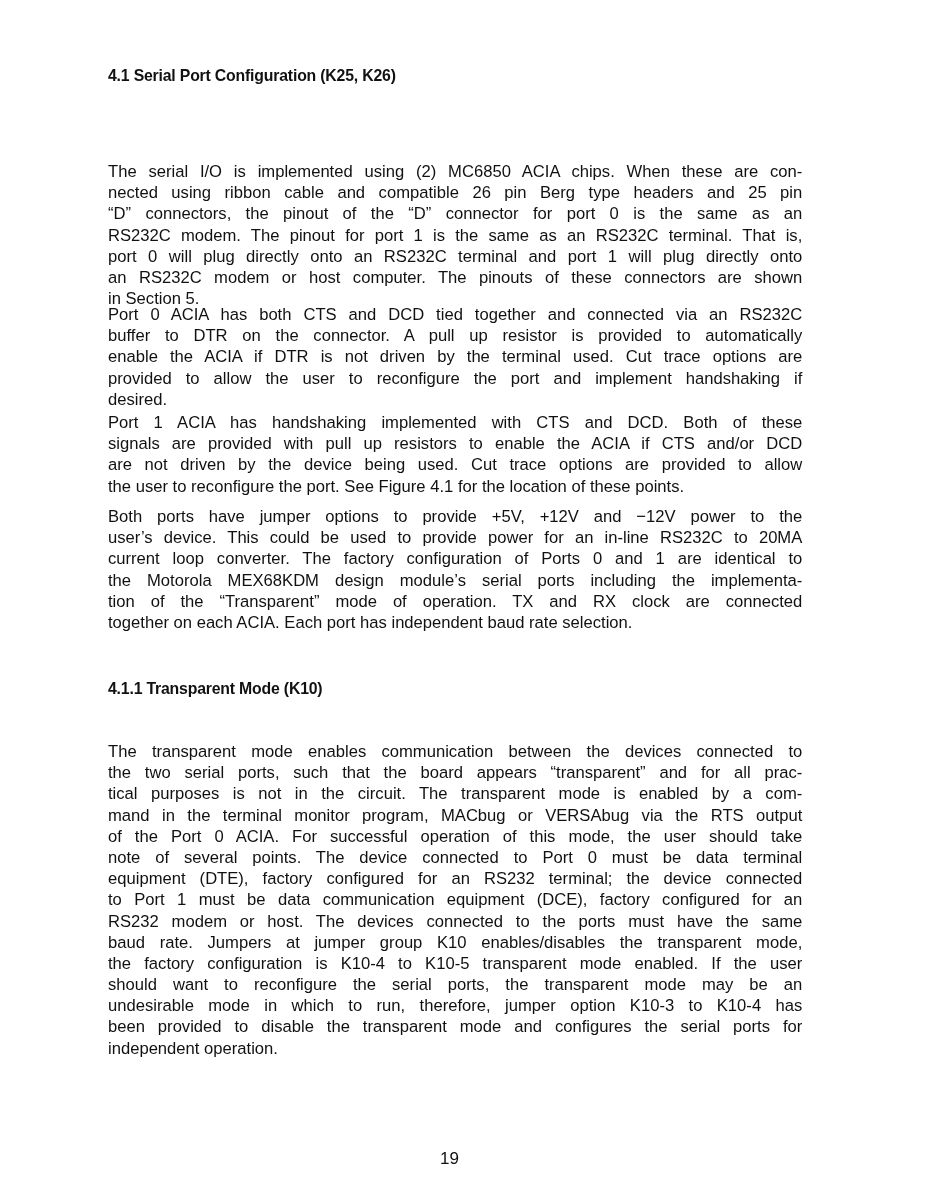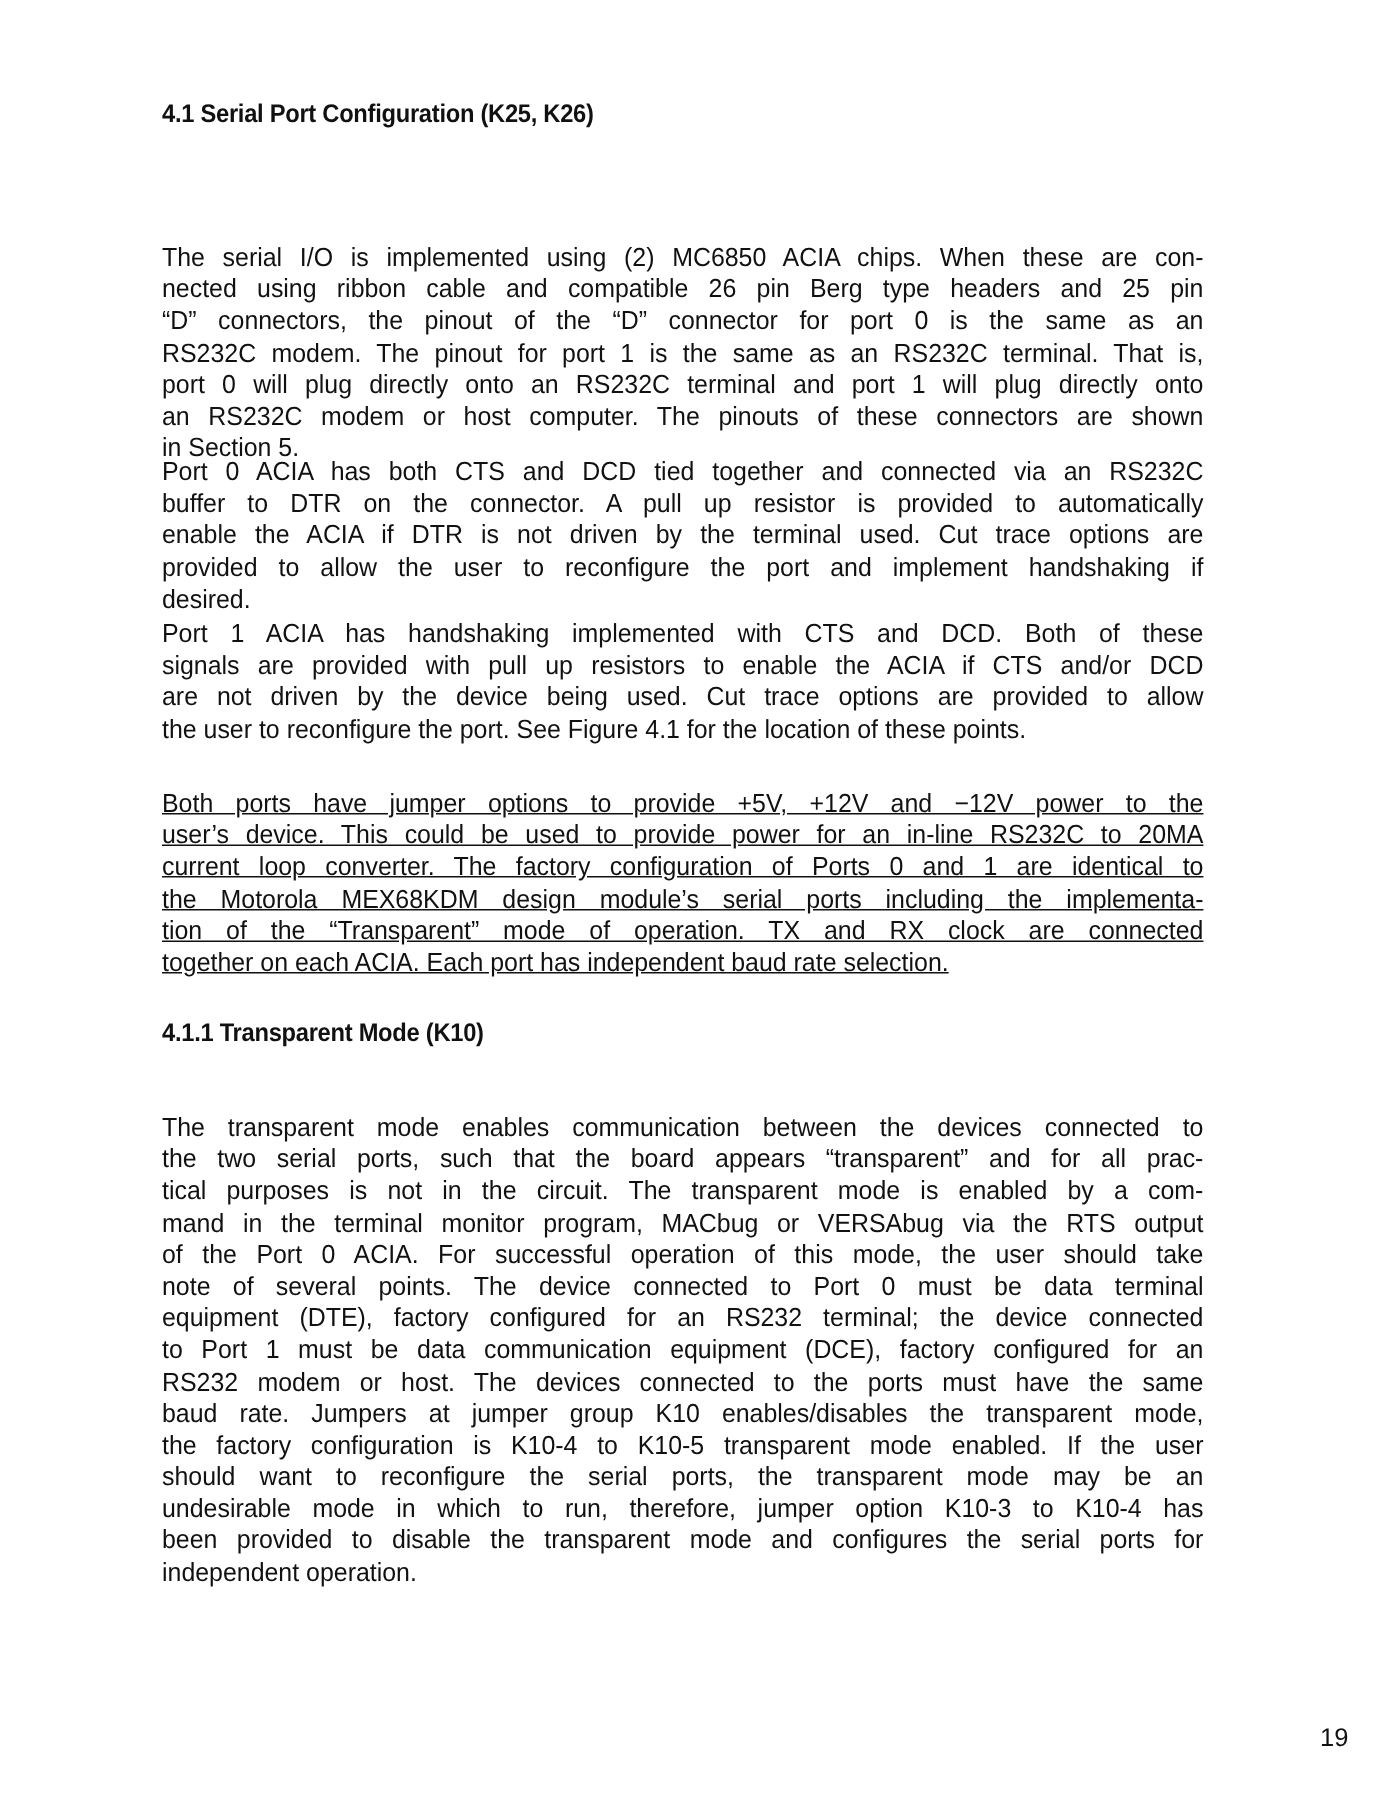--- a/index.html
+++ b/index.html
@@ -21,21 +21,21 @@
   .line {
     display: block; height: 21.2px; line-height: 21.2px;
     font-size: 17.4px; white-space: nowrap;
     text-align: justify; text-align-last: justify;
     transform: scaleX(0.955); transform-origin: left top;
     width: 727px;
   }
   .line.last { text-align-last: left; }
   .page-number {
     position: absolute; left: 0; width: 899px; top: 1149px;
-    text-align: right; font-size: 17px; color: #111;
+    text-align: center; font-size: 17px; color: #111;
   }
 </style>
 </head>
 <body>
 
 <div class="page">
 
   <div class="heading" style="top:66px;">4.1 Serial Port Configuration (K25, K26)</div>
 
   <div class="para" style="top:114px;margin-top:47px;">
@@ -56,21 +56,21 @@
     <span class="line last">desired.</span>
   </div>
 
   <div class="para" style="top:412px;">
     <span class="line">Port 1 ACIA has handshaking implemented with CTS and DCD. Both of these</span>
     <span class="line">signals are provided with pull up resistors to enable the ACIA if CTS and/or DCD</span>
     <span class="line">are not driven by the device being used. Cut trace options are provided to allow</span>
     <span class="line last">the user to reconfigure the port. See Figure 4.1 for the location of these points.</span>
   </div>
 
-  <div class="para" style="top:525px;text-decoration:underline;">
+  <div class="para" style="top:506px;">
     <span class="line">Both ports have jumper options to provide +5V, +12V and −12V power to the</span>
     <span class="line">user’s device. This could be used to provide power for an in-line RS232C to 20MA</span>
     <span class="line">current loop converter. The factory configuration of Ports 0 and 1 are identical to</span>
     <span class="line">the Motorola MEX68KDM design module’s serial ports including the implementa-</span>
     <span class="line">tion of the “Transparent” mode of operation. TX and RX clock are connected</span>
     <span class="line last">together on each ACIA. Each port has independent baud rate selection.</span>
   </div>
 
   <div class="heading" style="top:679px;">4.1.1 Transparent Mode (K10)</div>
 

